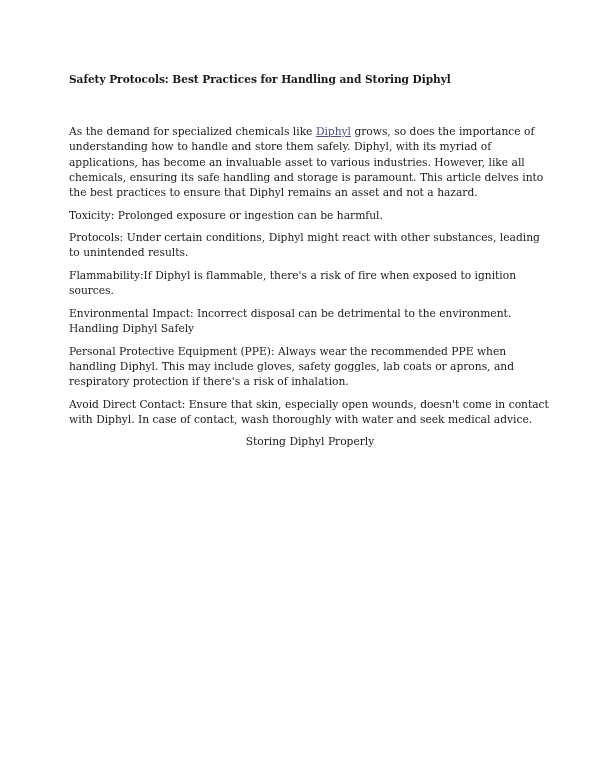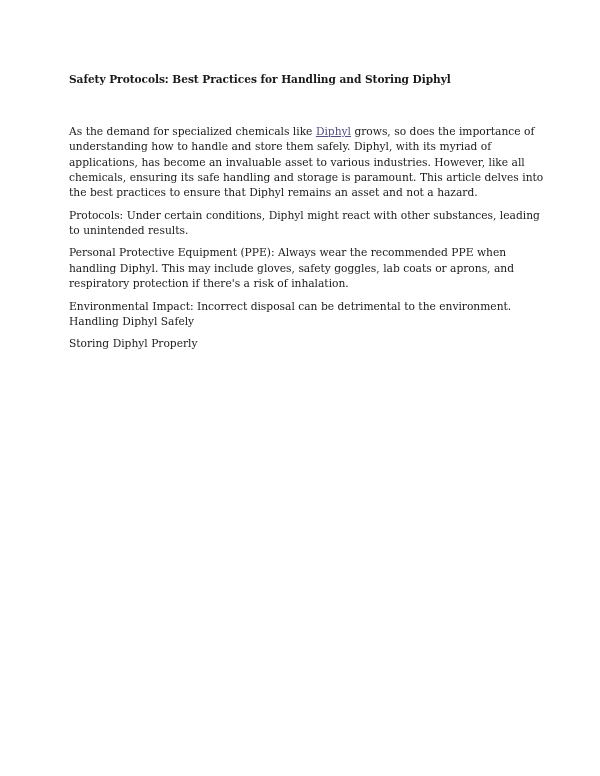--- a/index.html
+++ b/index.html
@@ -33,47 +33,51 @@
   p.para {
     font-size: 10.7px;
     line-height: 15.3px;
     margin: 0 0 7.2px 0;
     text-align: left;
     letter-spacing: -0.02px;
     word-spacing: 0.1px;
   }
   p.para:last-child {
     margin-bottom: 0;
+    text-align: center;
   }
   .spacer-gap {
     margin-bottom: 29px;
   }
   a.doclink {
     color: #4f4f86;
     text-underline-offset: 1px;
   }
 </style>
 </head>
 <body>
 
 <div class="page">
 
   <h1 class="doc-title"><span>Safety Protocols: Best Practices for Handling and Storing Diphyl</span></h1>
 
   <p class="para"><span>As the demand for specialized chemicals like </span><a class="doclink" href="#">Diphyl</a><span> grows, so does the importance of understanding how to handle and store them safely. Diphyl, with its myriad of applications, has become an invaluable asset to various industries. However, like all chemicals, ensuring its safe handling and storage is paramount. This article delves into the best practices to ensure that Diphyl remains an asset and not a hazard.</span></p>
 
 
 
+  <p class="para">Toxicity: Prolonged exposure or ingestion can be harmful.</p>
 
   <p class="para">Protocols: Under certain conditions, Diphyl might react with other substances, leading to unintended results.</p>
 
+  <p class="para">Flammability:If Diphyl is flammable, there's a risk of fire when exposed to ignition sources.</p>
+
+  <p class="para">Environmental Impact: Incorrect disposal can be detrimental to the environment. Handling Diphyl Safely</p>
 
   <p class="para">Personal Protective Equipment (PPE): Always wear the recommended PPE when handling Diphyl. This may include gloves, safety goggles, lab coats or aprons, and respiratory protection if there's a risk of inhalation.</p>
 
-  <p class="para">Environmental Impact: Incorrect disposal can be detrimental to the environment. Handling Diphyl Safely</p>
-
+  <p class="para">Avoid Direct Contact: Ensure that skin, especially open wounds, doesn't come in contact with Diphyl. In case of contact, wash thoroughly with water and seek medical advice.</p>
 
 
 
 
   <p class="para">Storing Diphyl Properly</p>
 
 </div>
 
 </body></html>

